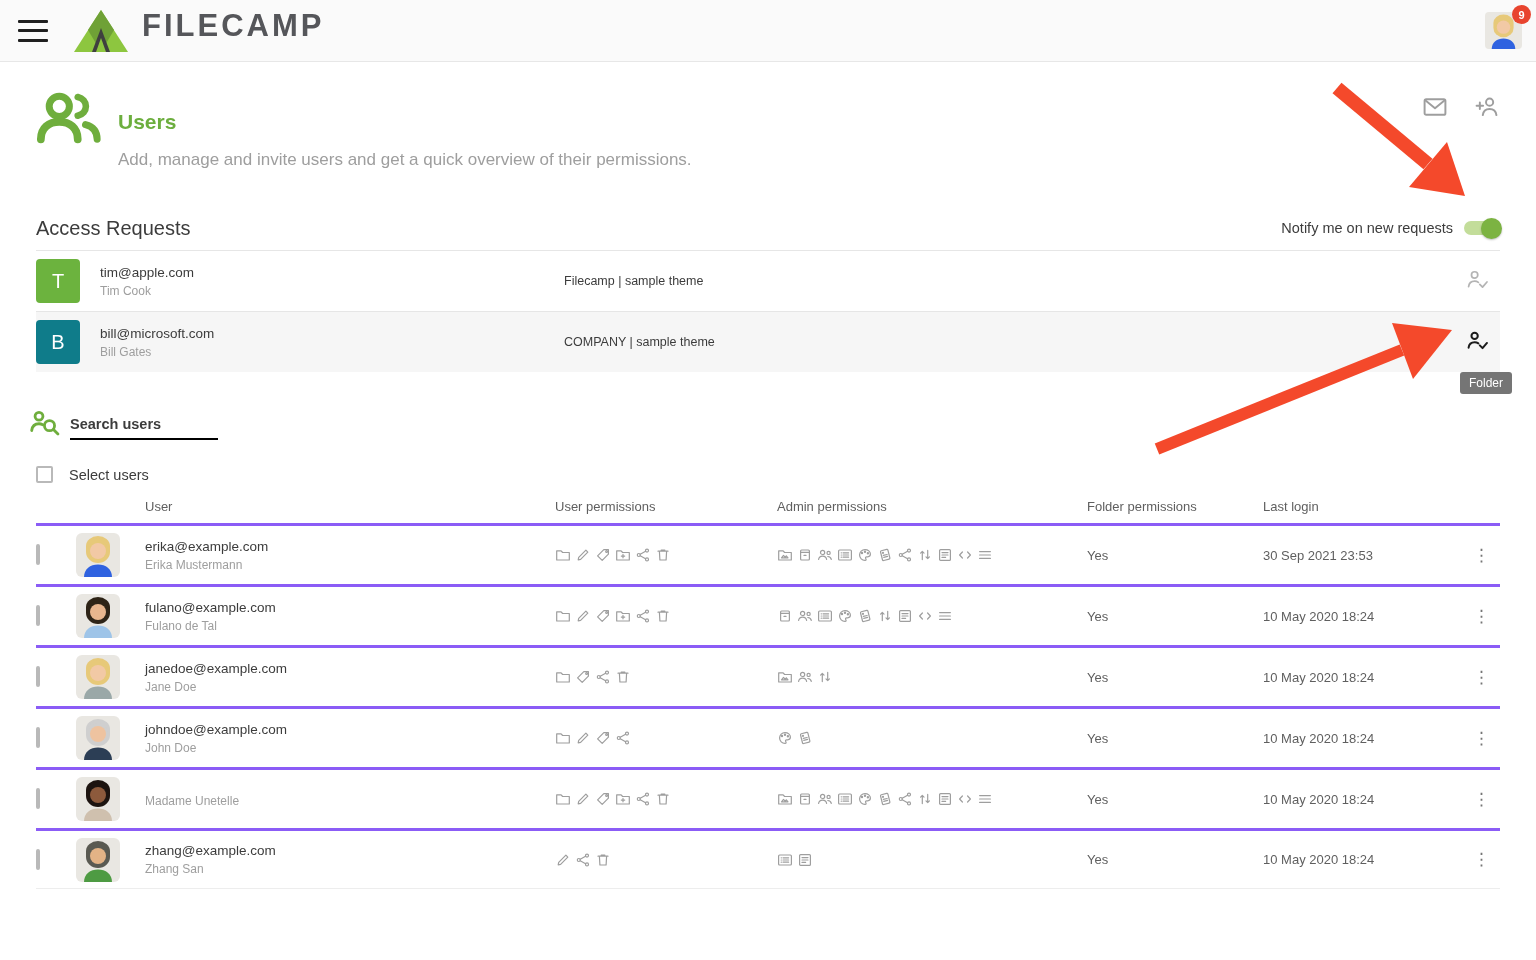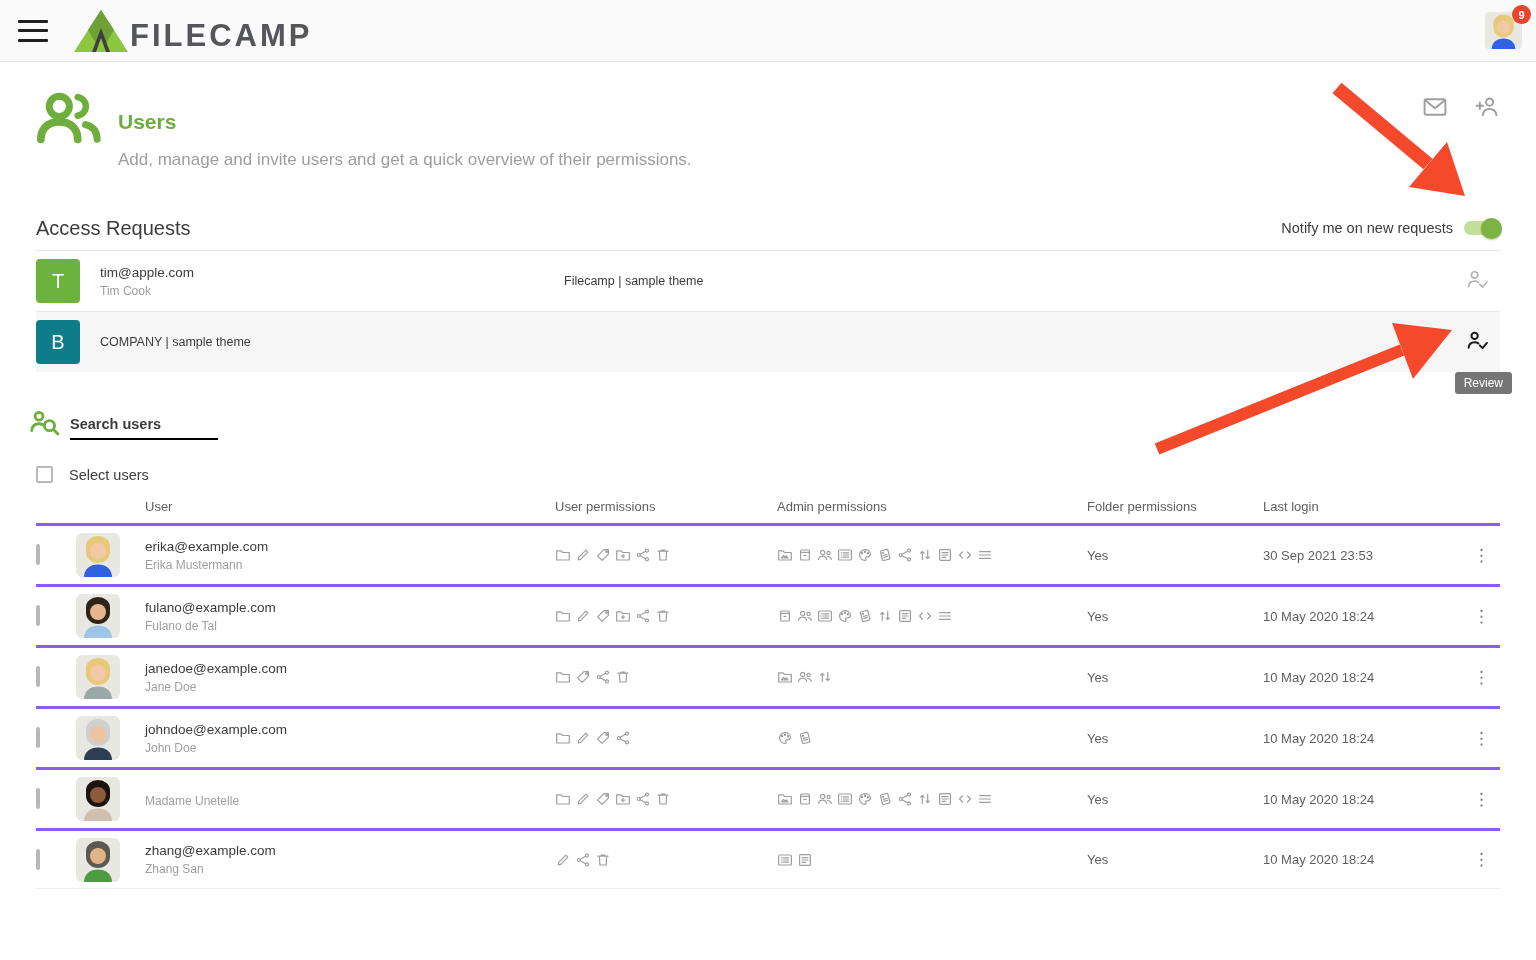--- a/index.html
+++ b/index.html
@@ -1,20 +1,20 @@
 <!DOCTYPE html>
 <html><head>
 <meta charset="utf-8">
 <style>
   * { margin:0; padding:0; box-sizing:border-box; }
   html,body { width:1536px; height:960px; background:#fff; font-family:"Liberation Sans", sans-serif; overflow:hidden; }
   .topbar { height:62px; background:#fafafa; border-bottom:1px solid #e7e7e7; display:flex; align-items:center; padding:0 14px 0 18px; position:relative; }
   .hamburger { width:30px; height:22px; display:flex; flex-direction:column; justify-content:space-between; cursor:pointer; margin-right:24px; }
   .hamburger i { display:block; height:3px; background:#1f1f1f; border-radius:1px; }
-  .brand { display:flex; align-items:flex-end; }
+  .brand { display:flex; align-items:flex-start; gap:12px; }
   .brand-text { font-size:31px; font-weight:bold; color:#55565a; letter-spacing:3px; }
   .topbar-right { margin-left:auto; position:relative; }
   .avatar-sm { width:37px; height:37px; border-radius:4px; overflow:hidden; display:block; cursor:pointer; }
   .badge { position:absolute; top:-7px; right:-9px; background:#e8442e; color:#fff; font-size:11px; font-weight:bold; min-width:19px; height:19px; border-radius:10px; display:flex; align-items:center; justify-content:center; padding:0 4px; }
   .content { padding:0 36px; position:relative; }
   
   .page-header { margin-top:24px; display:flex; align-items:flex-start; }
   .ph-icon { width:66px; height:64px; color:#6fae3d; margin-right:16px; }
   .ph-text { padding-top:6px; }
   .ph-title { color:#6cae3e; font-size:21px; font-weight:bold;margin-top:18px; }
@@ -157,29 +157,33 @@
       <svg class="sico" viewBox="0 0 16 16">
           <circle cx="6" cy="4.8" r="2.2"></circle>
           <path d="M1.8 13c.3-2.4 2-3.8 4.2-3.8 1 0 1.9.3 2.6.8"></path>
           <path d="M9.6 11.4l1.9 1.9 3.1-3.6"></path>
         </svg>
     </span>
   </div>
 
   <div class="req-row hover">
     <span class="req-tile" style="background: rgb(15, 124, 138);">B</span>
+    <div class="req-info">
+      <div class="req-email">bill@microsoft.com</div>
+      <div class="req-name">Bill Gates</div>
+    </div>
     <div class="req-theme">COMPANY | sample theme</div>
     <span class="req-action dark">
       <svg class="sico" viewBox="0 0 16 16" style="stroke-width:1.4">
           <circle cx="6" cy="4.8" r="2.2"></circle>
           <path d="M1.8 13c.3-2.4 2-3.8 4.2-3.8 1 0 1.9.3 2.6.8"></path>
           <path d="M9.6 11.4l1.9 1.9 3.1-3.6"></path>
         </svg>
     </span>
-    <span class="tooltip">Review</span>
+    <span class="tooltip">Folder</span>
   </div>
 
   <div class="search-row">
     <span class="search-ico">
       <svg class="sico" viewBox="0 0 16 16" width="30" height="30" style="stroke-width:1.5">
           <circle cx="4.8" cy="4.4" r="2.1"></circle>
           <path d="M.9 12c.3-2.3 1.9-3.6 3.9-3.6.7 0 1.4.2 2 .5"></path>
           <circle cx="10.4" cy="9.4" r="2.7"></circle>
           <path d="M12.5 11.5l2.4 2.4"></path>
         </svg>

